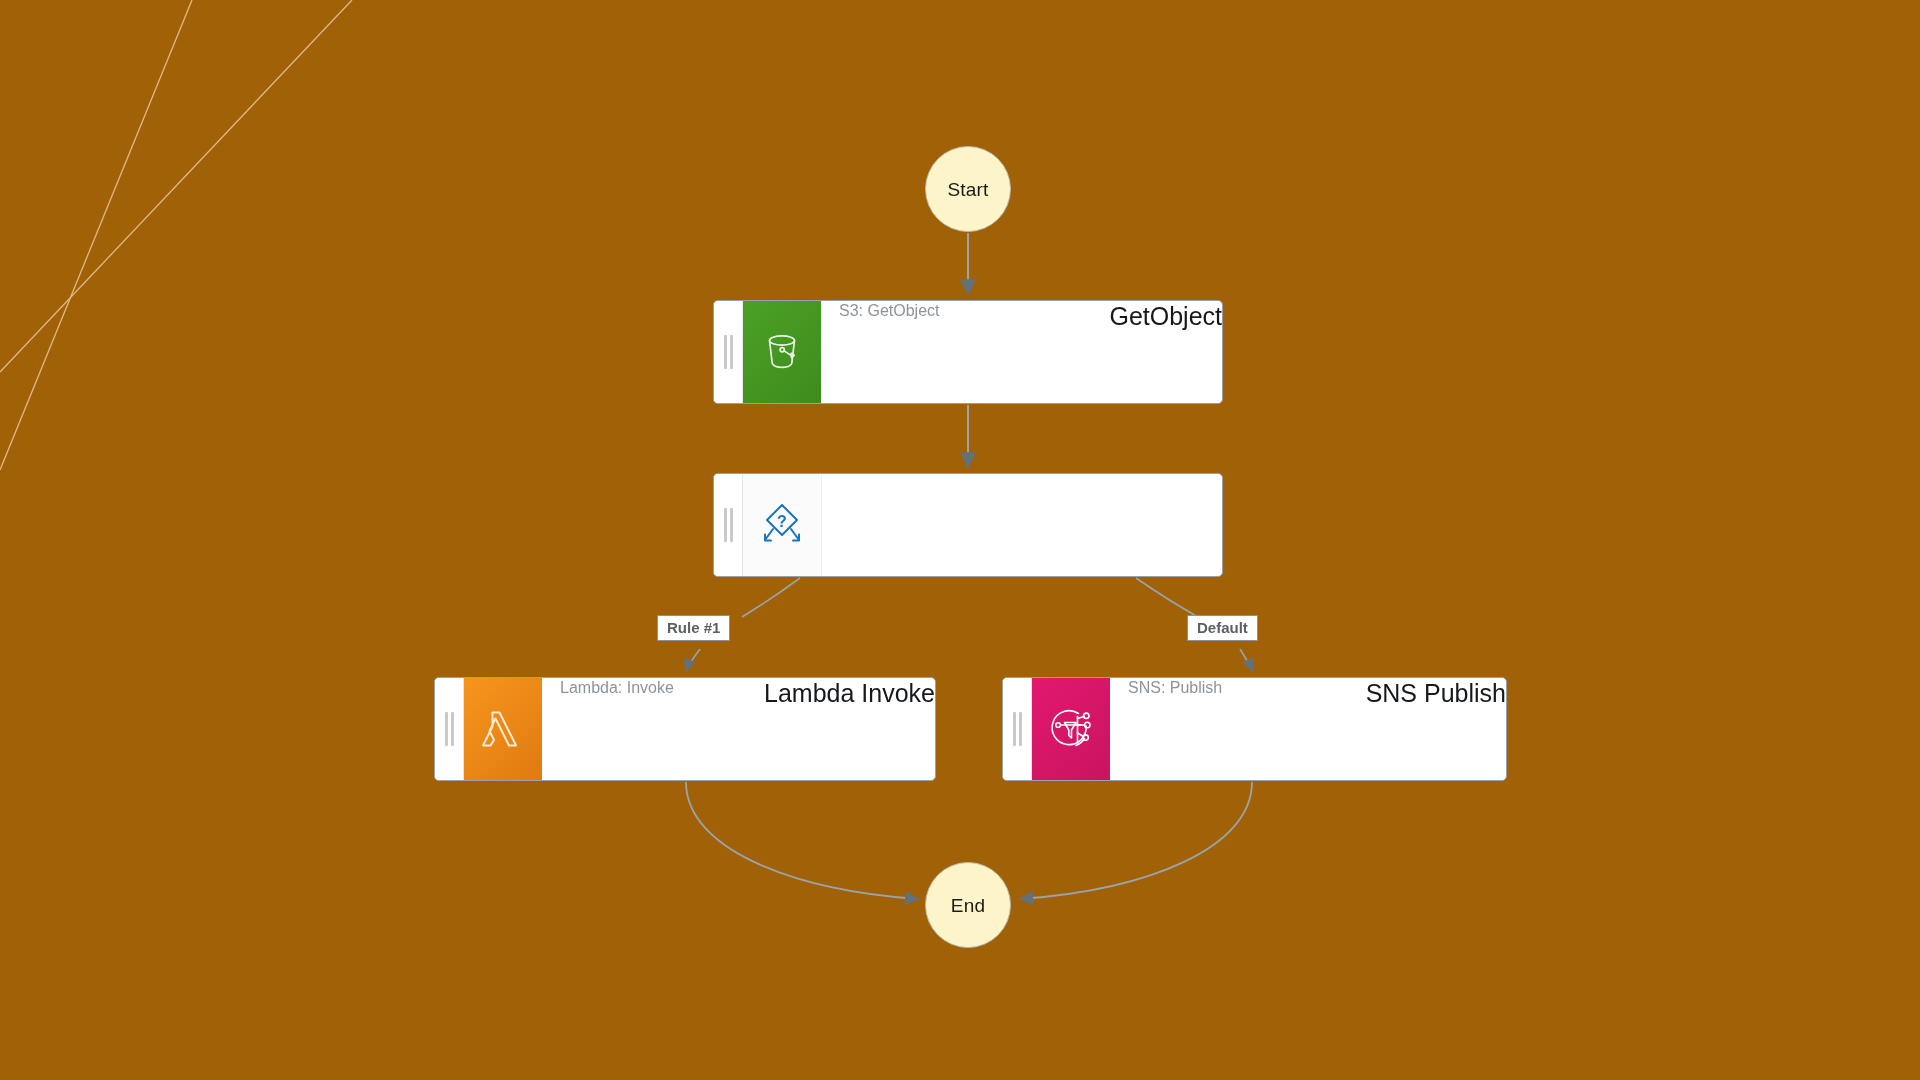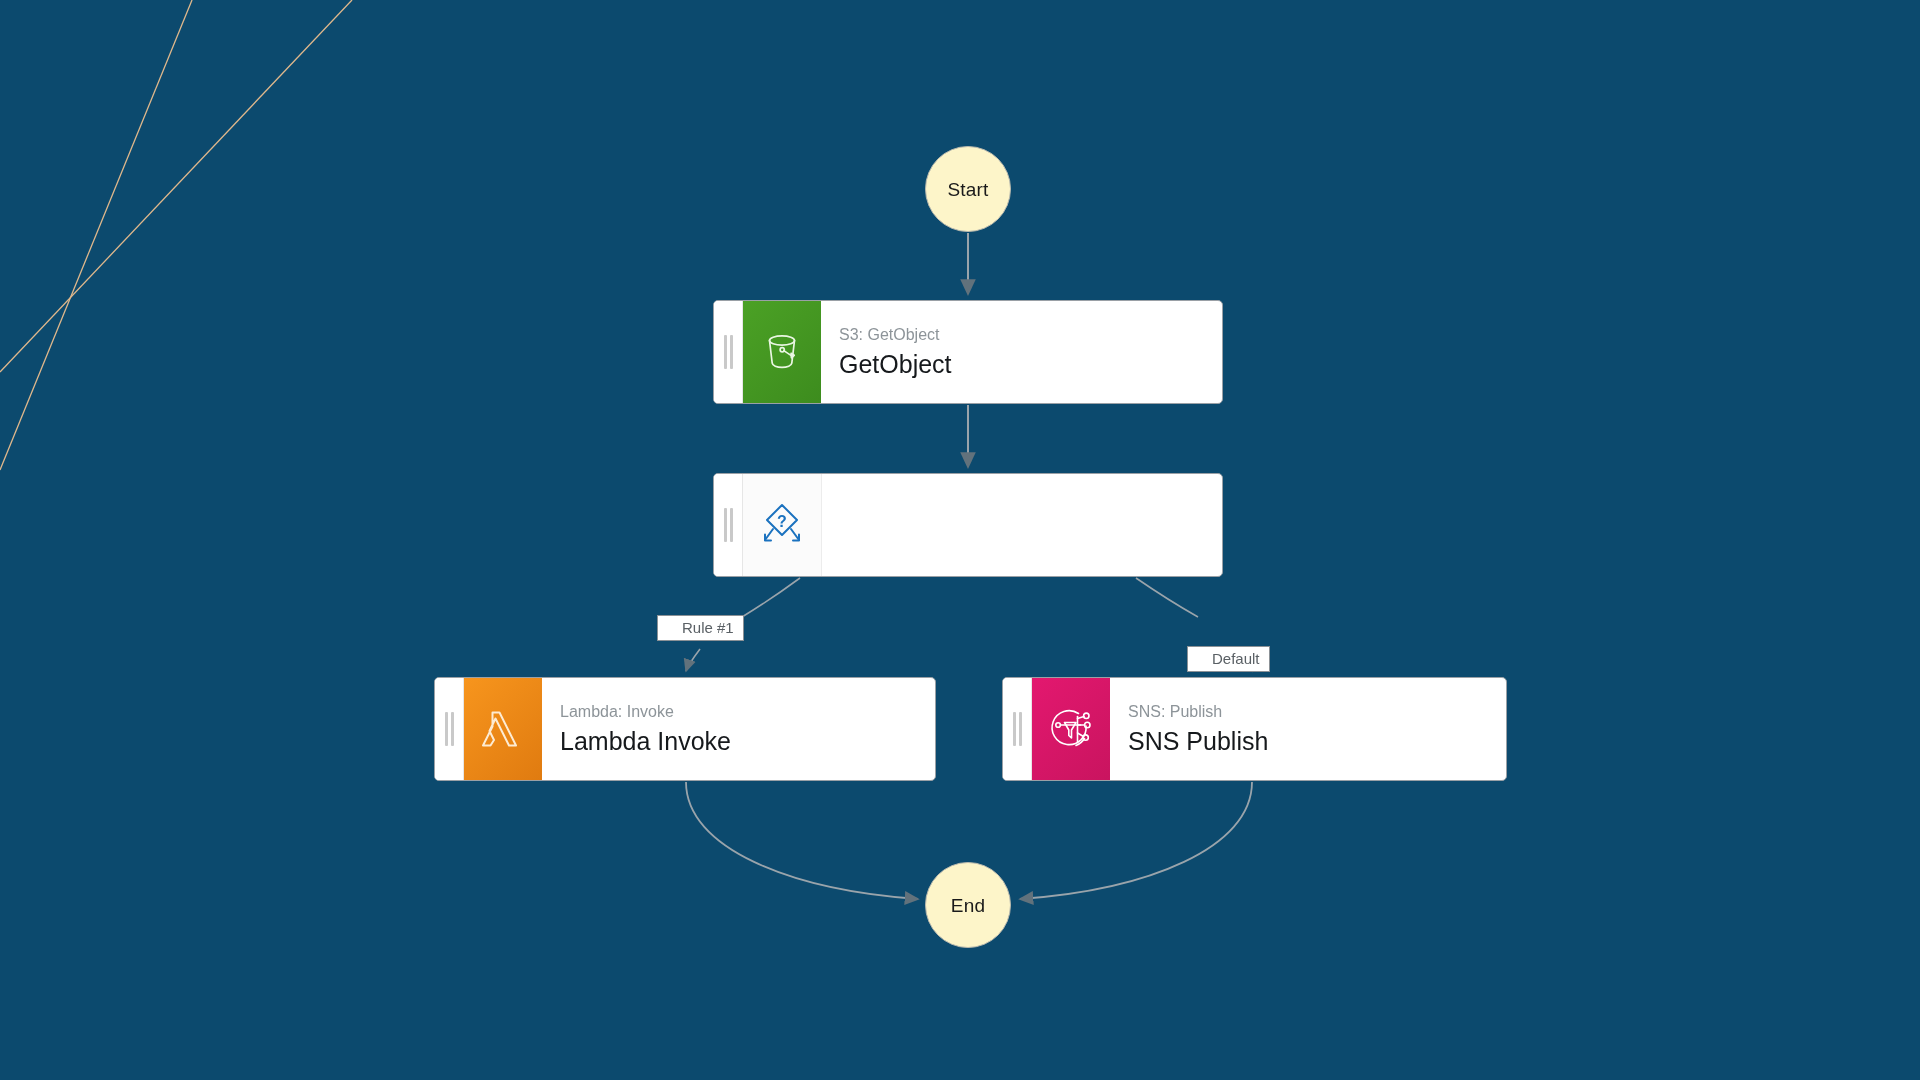--- a/index.html
+++ b/index.html
@@ -14,21 +14,21 @@
     overflow: hidden;
     font-family: "Liberation Sans", sans-serif;
     position: relative;
   }
 
   #canvas {
     position: absolute;
     left: 0; top: 0;
     width: 1920px;
     height: 1080px;
-    background: #0c4a6e;
+    background: #a16207;
   }
 
   
   #edge-layer {
     position: absolute;
     left: 0; top: 0;
     width: 1920px;
     height: 1080px;
     pointer-events: none;
   }
@@ -95,22 +95,22 @@
     width: 78px;
     flex: 0 0 78px;
     display: flex;
     align-items: center;
     justify-content: center;
   }
   .node-icon svg { display: block; }
   .node-text {
     flex: 1 1 auto;
     display: flex;
-    flex-direction: column;
-    justify-content: center;
+    flex-direction: row;
+    justify-content: space-between;
     padding-left: 18px;
     min-width: 0;
   }
   .node-subtitle {
     font-size: 16px;
     color: #8d9499;
     line-height: 1.25;
     margin-bottom: 4px;
     white-space: nowrap;
   }
@@ -133,27 +133,28 @@
   #node-lambda { left: 434px; top: 677px; width: 502px; }
   #node-sns    { left: 1002px; top: 677px; width: 505px; }
 
   
   .edge-label {
     position: absolute;
     background: #ffffff;
     border: 1px solid #8b9196;
     color: #5a6065;
     font-size: 15px;
-    padding: 4px 9px 5px 24px;
+    padding: 4px 9px 5px 9px;
     line-height: 1;
     white-space: nowrap;
     box-sizing: border-box;
+    font-weight: bold;
   }
   #label-rule1   { left: 657px; top: 615px; }
-  #label-default { left: 1187px; top: 646px; }
+  #label-default { left: 1187px; top: 615px; }
 </style>
 </head>
 <body>
 
 <div id="canvas">
 
   <svg id="stray-layer" viewBox="0 0 1920 1080" width="1920" height="1080" aria-hidden="true">
     <line x1="192" y1="0" x2="0" y2="470" stroke="#e0b88c" stroke-width="1.3"></line>
     <line x1="352" y1="0" x2="0" y2="372" stroke="#e0b88c" stroke-width="1.3"></line>
   </svg>

